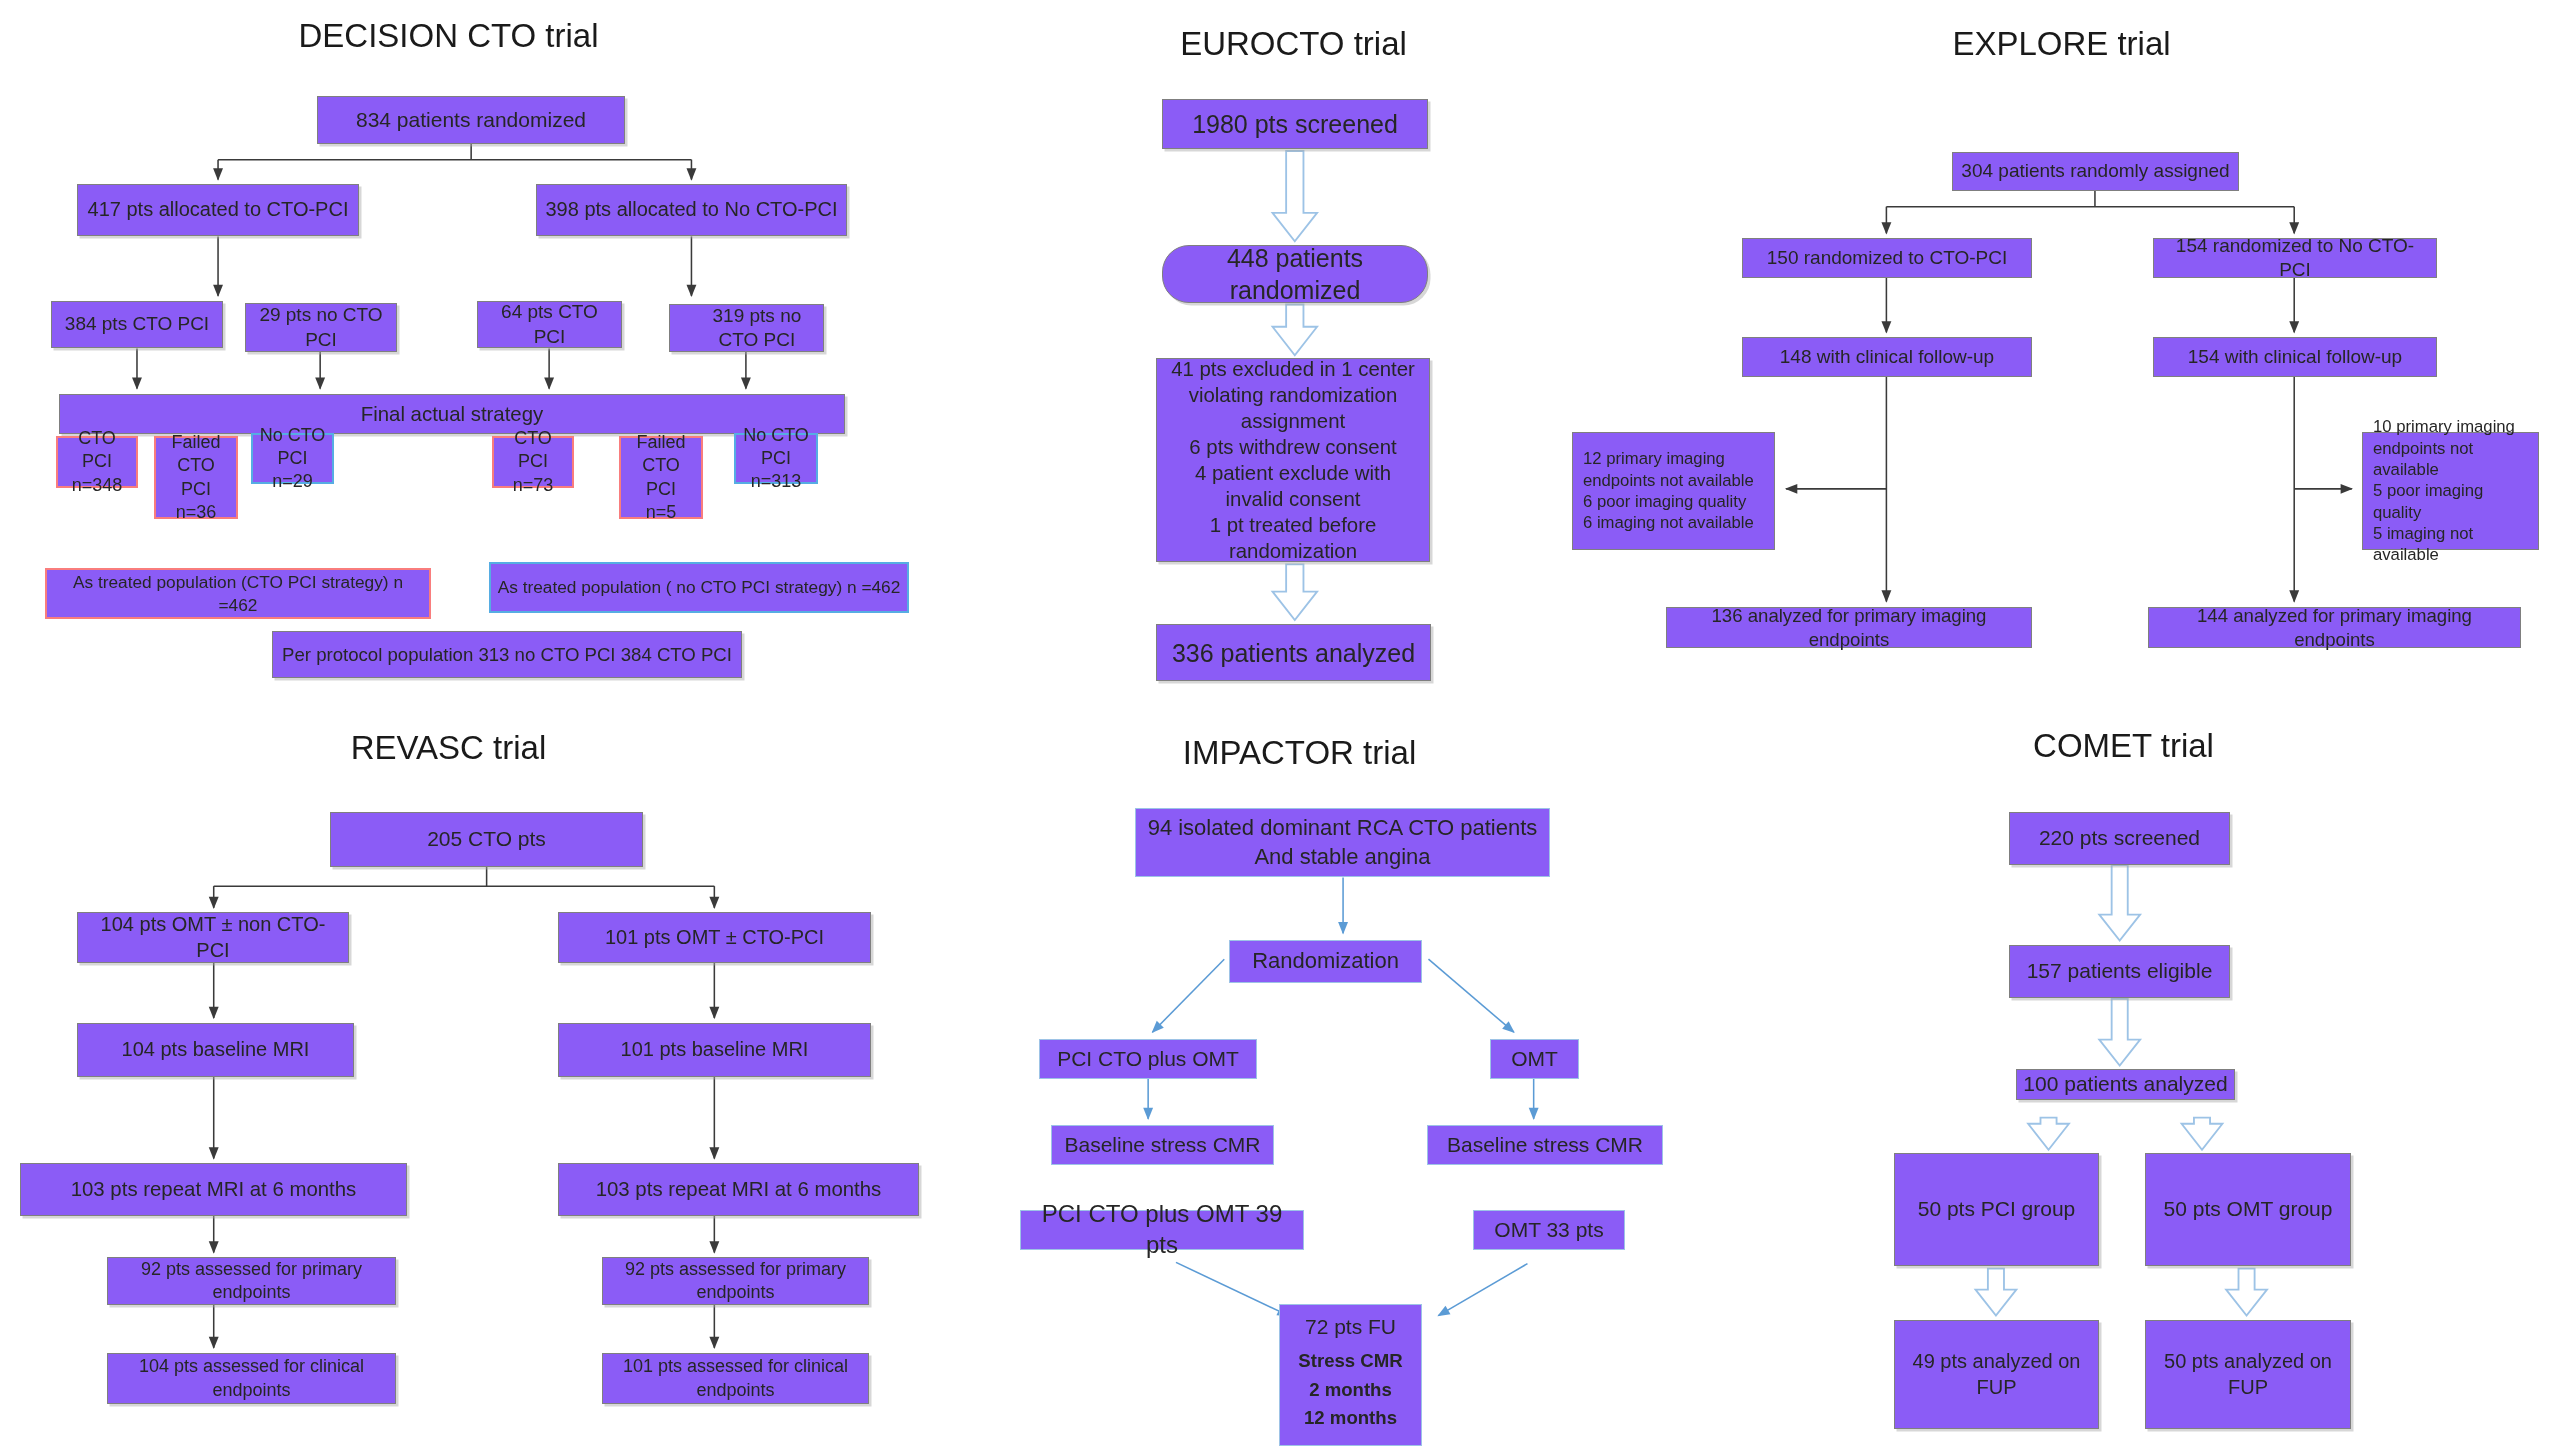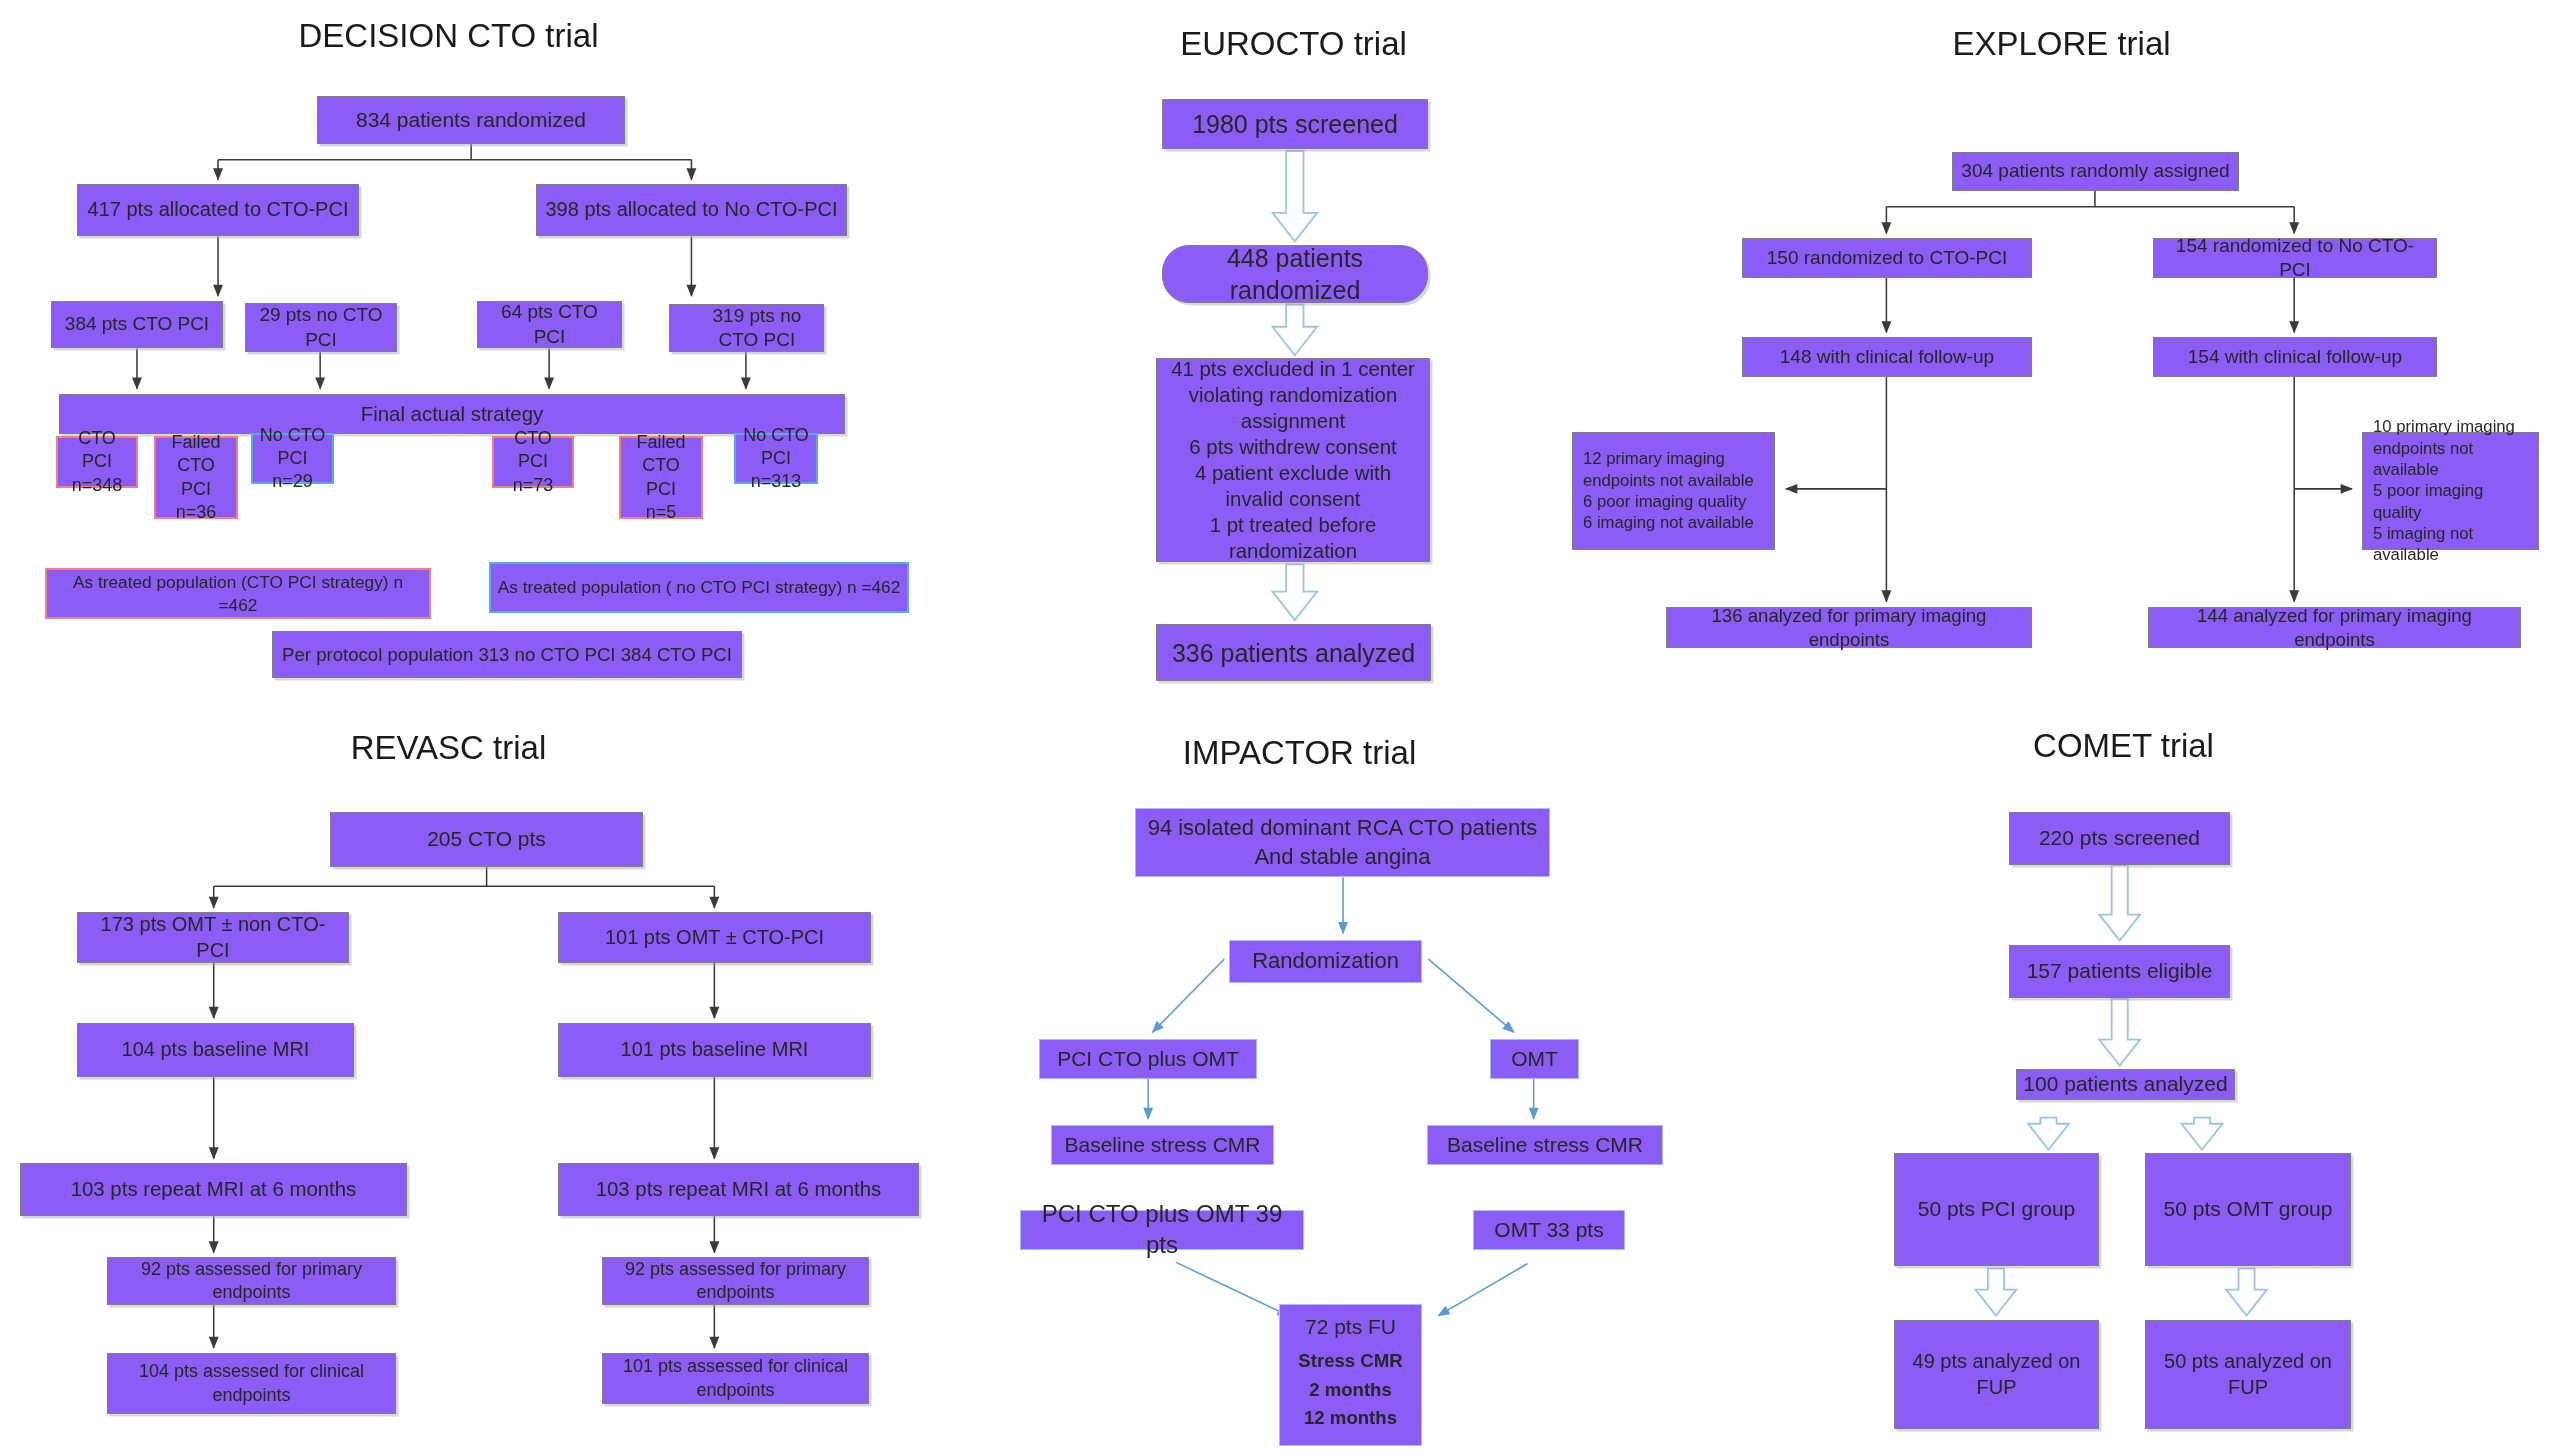--- a/index.html
+++ b/index.html
@@ -153,29 +153,29 @@
 6 imaging not available</div>
   <div class="box flat leftal" style="left:2362px;top:432px;width:177px;height:118px;font-size:16.7px;justify-content:center;padding-left:10px;">10 primary imaging
 endpoints not available
 5 poor imaging quality
 5 imaging not available</div>
   <div class="box flat" style="left:1666px;top:607px;width:366px;height:41px;font-size:18.6px;">136 analyzed for primary imaging endpoints</div>
   <div class="box flat" style="left:2148px;top:607px;width:373px;height:41px;font-size:18.6px;">144 analyzed for primary imaging endpoints</div>
 
   <div class="title" style="left:266px;top:729px;width:365px;">REVASC trial</div>
   <div class="box" style="left:330px;top:812px;width:313px;height:55px;">205 CTO pts</div>
-  <div class="box" style="left:77px;top:912px;width:272px;height:51px;font-size:20px;">173 pts  OMT ± non CTO-PCI</div>
+  <div class="box" style="left:77px;top:912px;width:272px;height:51px;font-size:20px;">104 pts  OMT ± non CTO-PCI</div>
   <div class="box" style="left:558px;top:912px;width:313px;height:51px;font-size:20px;">101 pts  OMT ±  CTO-PCI</div>
   <div class="box" style="left:77px;top:1023px;width:277px;height:54px;font-size:20px;">104 pts baseline MRI</div>
   <div class="box" style="left:558px;top:1023px;width:313px;height:54px;font-size:20px;">101 pts baseline MRI</div>
   <div class="box" style="left:20px;top:1163px;width:387px;height:53px;font-size:20.4px;">103 pts repeat MRI at 6 months</div>
   <div class="box" style="left:558px;top:1163px;width:361px;height:53px;font-size:20.4px;">103 pts repeat MRI at 6 months</div>
   <div class="box" style="left:107px;top:1257px;width:289px;height:48px;font-size:18px;">92 pts assessed  for primary  endpoints</div>
   <div class="box" style="left:602px;top:1257px;width:267px;height:48px;font-size:18px;">92 pts assessed  for primary endpoints</div>
-  <div class="box" style="left:107px;top:1353px;width:289px;height:61px;font-size:18px;">104 pts assessed  for clinical endpoints</div>
+  <div class="box" style="left:107px;top:1353px;width:289px;height:51px;font-size:18px;">104 pts assessed  for clinical endpoints</div>
   <div class="box" style="left:602px;top:1353px;width:267px;height:51px;font-size:18px;">101 pts assessed  for clinical endpoints</div>
 
   <div class="title" style="left:1120px;top:734px;width:359px;">IMPACTOR trial</div>
   <div class="box lblue" style="left:1135px;top:808px;width:415px;height:69px;font-size:22px;">94 isolated dominant RCA CTO patients
 And stable angina</div>
   <div class="box lblue" style="left:1229px;top:940px;width:193px;height:43px;font-size:22px;">Randomization</div>
   <div class="box lblue" style="left:1039px;top:1039px;width:218px;height:40px;font-size:21px;">PCI CTO plus OMT</div>
   <div class="box lblue" style="left:1490px;top:1039px;width:89px;height:40px;font-size:21px;">OMT</div>
   <div class="box lblue" style="left:1051px;top:1125px;width:223px;height:40px;font-size:21px;">Baseline stress CMR</div>
   <div class="box lblue" style="left:1427px;top:1125px;width:236px;height:40px;font-size:21px;">Baseline stress CMR</div>

